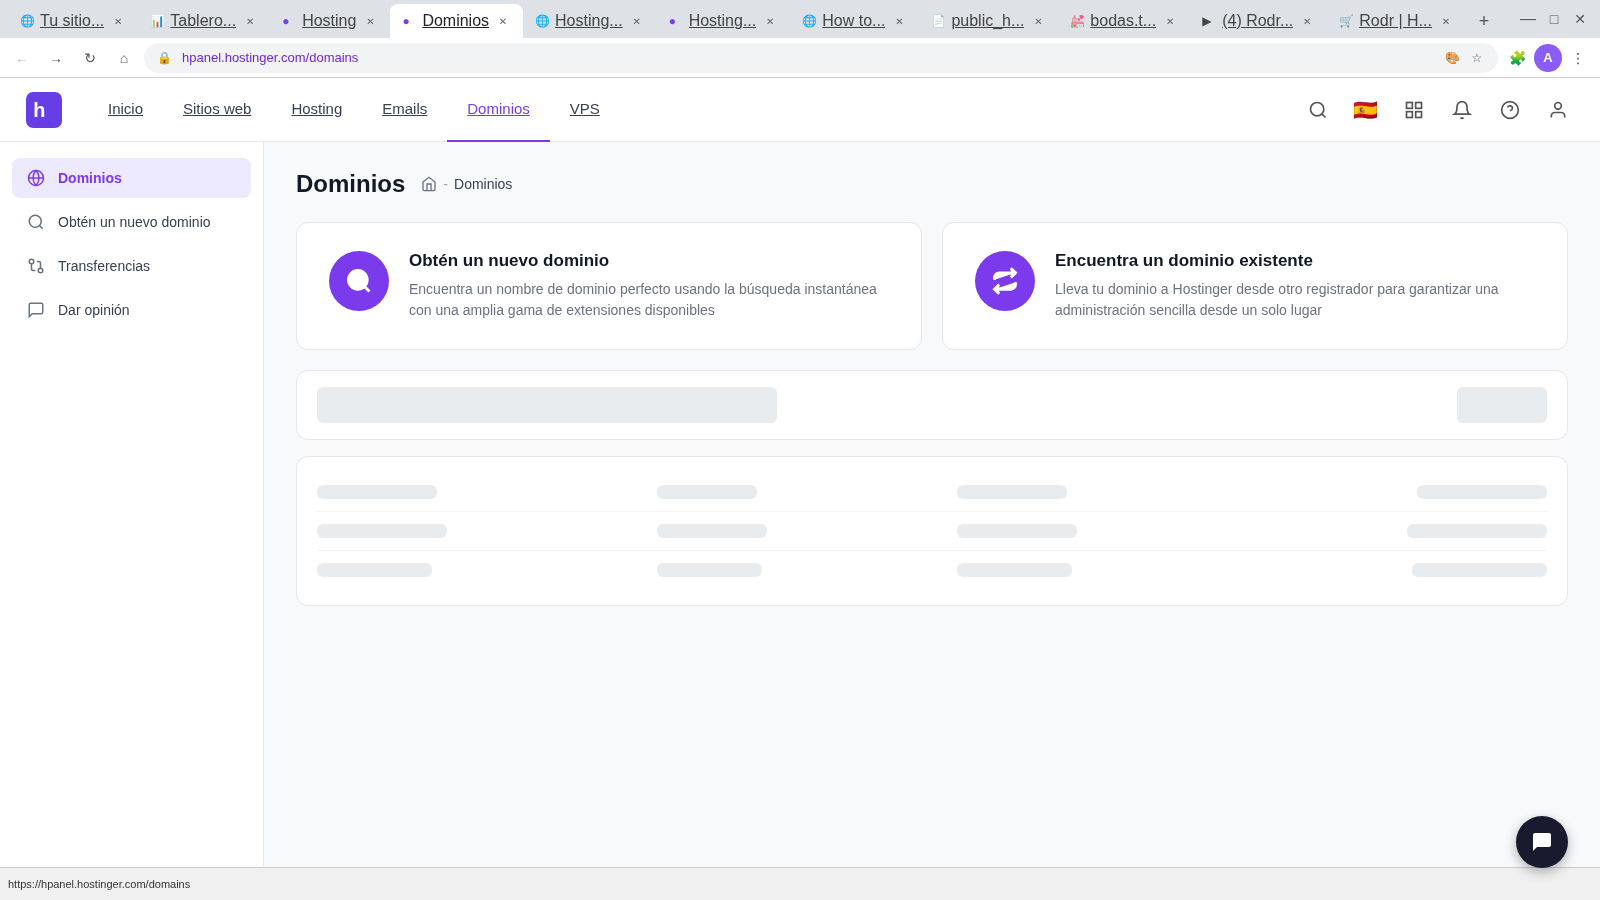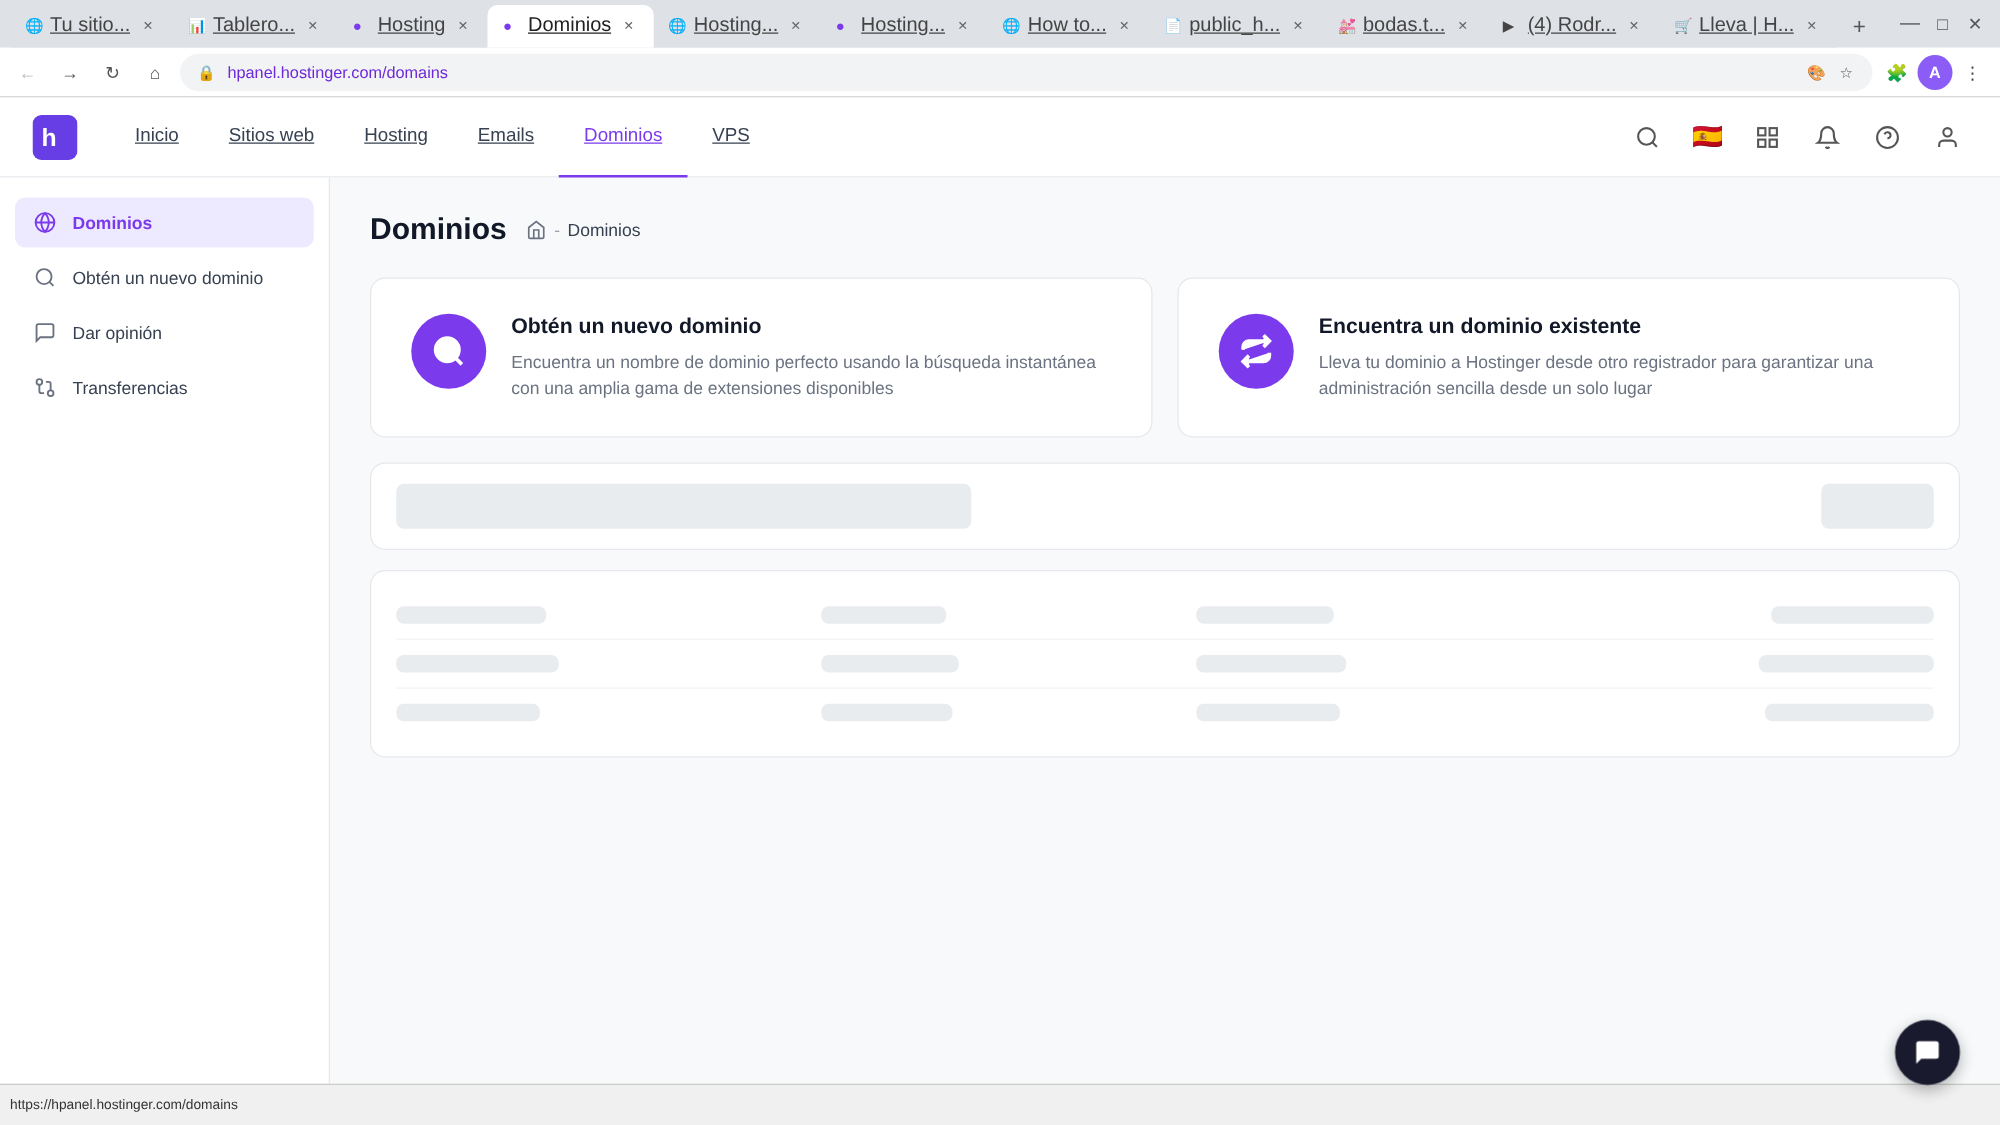--- a/index.html
+++ b/index.html
@@ -138,21 +138,21 @@
       <span class="tab-label">bodas.t...</span>
       <span class="tab-close">✕</span>
     </div>
     <div class="tab">
       <span class="tab-favicon">▶</span>
       <span class="tab-label">(4) Rodr...</span>
       <span class="tab-close">✕</span>
     </div>
     <div class="tab">
       <span class="tab-favicon">🛒</span>
-      <span class="tab-label">Lleva | H...</span>
+      <span class="tab-label">Rodr | H...</span>
       <span class="tab-close">✕</span>
     </div>
     <div class="tab-new">+</div>
     <div style="margin-left:auto; display:flex; gap:2px; align-items:center; padding-bottom:4px;">
       <div class="nav-btn" style="font-size:16px; width:24px;">—</div>
       <div class="nav-btn" style="font-size:14px; width:24px;">□</div>
       <div class="nav-btn" style="font-size:14px; width:24px;">✕</div>
     </div>
   </div>
 
@@ -265,35 +265,35 @@
             <svg width="18" height="18" viewBox="0 0 24 24" fill="none" stroke="#6b7280" stroke-width="2">
                 <circle cx="11" cy="11" r="8"></circle>
                 <line x1="21" y1="21" x2="16.65" y2="16.65"></line>
               </svg>
           </div>
           <span class="sidebar-item-label">Obtén un nuevo dominio</span>
         </div>
         <div class="sidebar-item">
           <div class="sidebar-item-icon">
             <svg width="18" height="18" viewBox="0 0 24 24" fill="none" stroke="#6b7280" stroke-width="2">
-                <path d="M21 15a2 2 0 01-2 2H7l-4 4V5a2 2 0 012-2h14a2 2 0 012 2z"></path>
-              </svg>
-          </div>
-          <span class="sidebar-item-label">Dar opinión</span>
-        </div>
-        <div class="sidebar-item">
-          <div class="sidebar-item-icon">
-            <svg width="18" height="18" viewBox="0 0 24 24" fill="none" stroke="#6b7280" stroke-width="2">
                 <circle cx="18" cy="18" r="3"></circle>
                 <circle cx="6" cy="6" r="3"></circle>
                 <path d="M13 6h3a2 2 0 012 2v7"></path>
                 <path d="M11 18H8a2 2 0 01-2-2V9"></path>
               </svg>
           </div>
           <span class="sidebar-item-label">Transferencias</span>
+        </div>
+        <div class="sidebar-item">
+          <div class="sidebar-item-icon">
+            <svg width="18" height="18" viewBox="0 0 24 24" fill="none" stroke="#6b7280" stroke-width="2">
+                <path d="M21 15a2 2 0 01-2 2H7l-4 4V5a2 2 0 012-2h14a2 2 0 012 2z"></path>
+              </svg>
+          </div>
+          <span class="sidebar-item-label">Dar opinión</span>
         </div>
       </div>
 
       <div class="content">
 
         <div class="page-header">
           <h1 class="page-title">Dominios</h1>
           <div class="breadcrumb">
             <span class="breadcrumb-home">
               <svg width="16" height="16" viewBox="0 0 24 24" fill="none" stroke="#6b7280" stroke-width="2">

